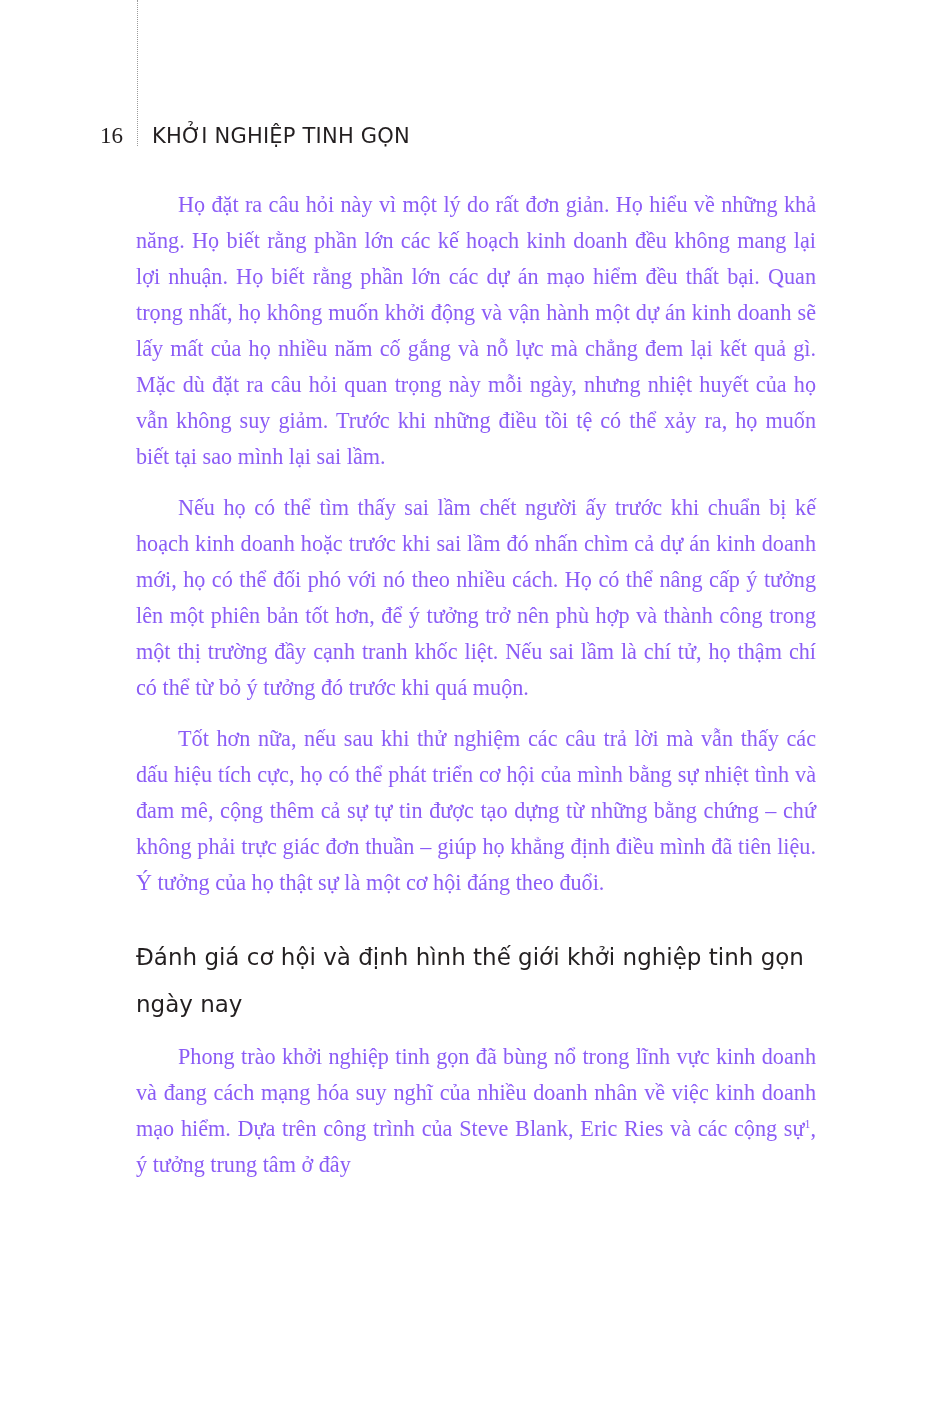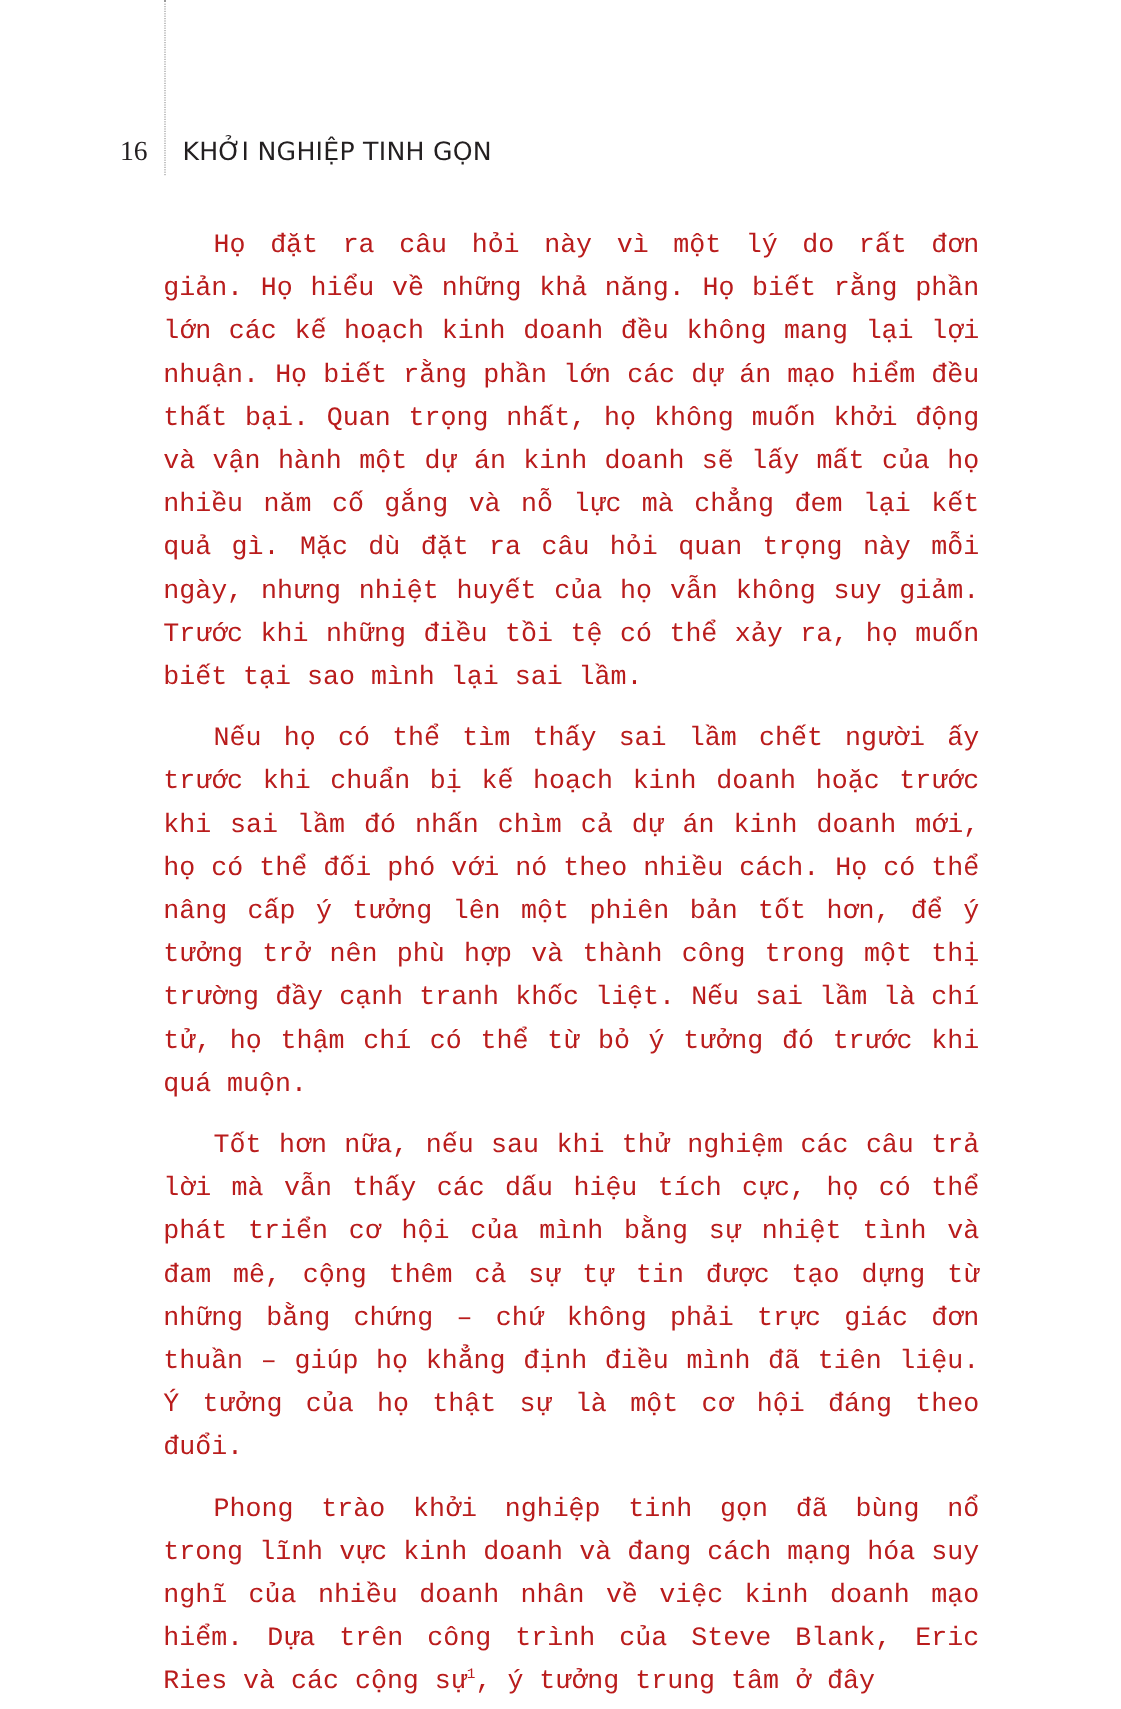--- a/index.html
+++ b/index.html
@@ -5,37 +5,37 @@
   html, body { margin: 0; padding: 0; }
   body {
     width: 934px; height: 1424px; background: #ffffff; position: relative; overflow: hidden;
     color: #231f20;
   }
   .gutter-line {
     position: absolute; left: 137px; top: 0; height: 146px; width: 0;
     border-left: 1.5px dotted #9a9a9a;
   }
   .running-head {
-    position: absolute; top: 108px; left: 100px; height: 36px;
+    position: absolute; top: 118px; left: 100px; height: 36px;
     display: flex; align-items: center; justify-content: flex-end;
   }
   .page-number {
     font-family: "Liberation Serif", serif; font-size: 23px; color: #231f20;
     width: 30px;
   }
   .book-title {
     font-family: "DejaVu Sans", sans-serif; font-size: 21px; letter-spacing: 0.2px;
     margin-left: 22px; color: #231f20;
   }
   .content {
     position: absolute; left: 136px; top: 187px; width: 680px;
   }
   p.para {
-    font-family: Liberation Mono, monospace; font-size: 22.2px; line-height: 36px;
-    margin: 0 0 15px 0; text-align: justify; text-indent: 42px; color: #b91c1c;
+    font-family: Liberation Serif, serif; font-size: 22.2px; line-height: 36px;
+    margin: 0 0 15px 0; text-align: justify; text-indent: 42px; color: #8b5cf6;
     word-spacing: 0px;
   }
   h2.section-heading {
     font-family: "DejaVu Sans", sans-serif; font-weight: normal; font-size: 23px;
     line-height: 47px; margin: 33px 0 11px 0; color: #231f20; letter-spacing: 0px;
   }
   sup { font-size: 12px; line-height: 0; vertical-align: 0.7em; }
 </style>
 </head>
 <body>
@@ -45,15 +45,16 @@
 <header class="running-head">
   <span class="page-number">16</span>
   <span class="book-title">KHỞI NGHIỆP TINH GỌN</span>
 </header>
 
 <main class="content">
   <p class="para">Họ đặt ra câu hỏi này vì một lý do rất đơn giản. Họ hiểu về những khả năng. Họ biết rằng phần lớn các kế hoạch kinh doanh đều không mang lại lợi nhuận. Họ biết rằng phần lớn các dự án mạo hiểm đều thất bại. Quan trọng nhất, họ không muốn khởi động và vận hành một dự án kinh doanh sẽ lấy mất của họ nhiều năm cố gắng và nỗ lực mà chẳng đem lại kết quả gì. Mặc dù đặt ra câu hỏi quan trọng này mỗi ngày, nhưng nhiệt huyết của họ vẫn không suy giảm. Trước khi những điều tồi tệ có thể xảy ra, họ muốn biết tại sao mình lại sai lầm.</p>
   <p class="para">Nếu họ có thể tìm thấy sai lầm chết người ấy trước khi chuẩn bị kế hoạch kinh doanh hoặc trước khi sai lầm đó nhấn chìm cả dự án kinh doanh mới, họ có thể đối phó với nó theo nhiều cách. Họ có thể nâng cấp ý tưởng lên một phiên bản tốt hơn, để ý tưởng trở nên phù hợp và thành công trong một thị trường đầy cạnh tranh khốc liệt. Nếu sai lầm là chí tử, họ thậm chí có thể từ bỏ ý tưởng đó trước khi quá muộn.</p>
   <p class="para">Tốt hơn nữa, nếu sau khi thử nghiệm các câu trả lời mà vẫn thấy các dấu hiệu tích cực, họ có thể phát triển cơ hội của mình bằng sự nhiệt tình và đam mê, cộng thêm cả sự tự tin được tạo dựng từ những bằng chứng – chứ không phải trực giác đơn thuần – giúp họ khẳng định điều mình đã tiên liệu. Ý tưởng của họ thật sự là một cơ hội đáng theo đuổi.</p>
 
+  <h2 class="section-heading">Đánh giá cơ hội và định hình thế giới khởi nghiệp tinh gọn ngày nay</h2>
 
   <p class="para"><span>Phong trào khởi nghiệp tinh gọn đã bùng nổ trong lĩnh vực kinh doanh và đang cách mạng hóa suy nghĩ của nhiều doanh nhân về việc kinh doanh mạo hiểm. Dựa trên công trình của Steve Blank, Eric Ries và các cộng sự</span><sup>1</sup><span>, ý tưởng trung tâm ở đây</span></p>
 </main>
 
 </body></html>

